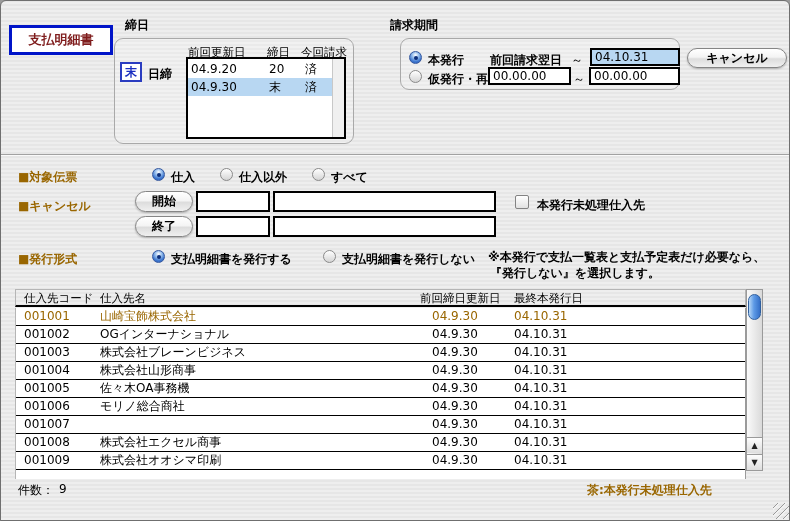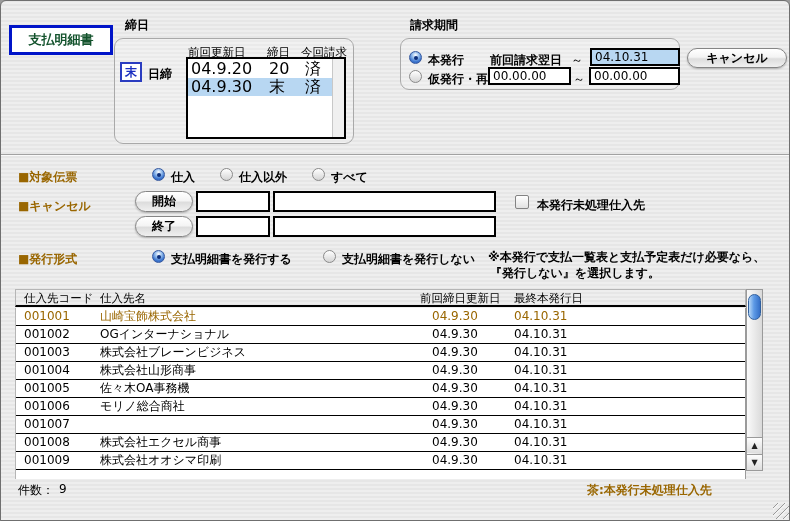--- a/index.html
+++ b/index.html
@@ -40,27 +40,27 @@
   .radio { position:absolute; width:13px; height:13px; border-radius:50%;
     border:1px solid #8a8a8a; background:linear-gradient(180deg,#fff,#d5d5d5); }
   .radio.sel { border-color:#35589f;
     background:radial-gradient(circle at 50% 28%, #ffffff 0%, #9cc2ee 32%, #3e77cf 68%, #2a5cb8 100%); }
   .radio.sel::after { content:''; position:absolute; left:3.5px; top:3.5px; width:4px; height:4px;
     border-radius:50%; background:#0c2e7a; }
   .checkbox { position:absolute; width:14px; height:14px; border:1px solid #838383; border-radius:2px;
     background:linear-gradient(180deg,#ffffff,#e2e2e2); }
   
   #badge { position:absolute; left:8px; top:24px; width:104px; height:30px;
-    border:3px solid #0014c8; background:#fff; color:#14532d; font-weight:bold; font-size:13px;
+    border:3px solid #0014c8; background:#fff; color:#7f1d1d; font-weight:bold; font-size:13px;
     display:flex; align-items:center; justify-content:center; }
   #closing-list { position:absolute; left:185px; top:56px; width:160px; height:82px;
     border:2px solid #000; background:#fff; overflow:hidden; }
   #closing-scrollstrip { position:absolute; right:0; top:0; width:12px; height:100%;
     background:#f0f0f0; border-left:1px solid #c8c8c8; }
-  .clrow { position:absolute; left:0; width:148px; height:18px; line-height:18px; font-size:16px; }
+  .clrow { position:absolute; left:0; width:148px; height:18px; line-height:18px; font-size:12px; }
   .clrow.sel { background:#b8d7f2; }
   .clrow span { position:absolute; white-space:nowrap; }
   
   #separator { position:absolute; left:0; top:153px; width:100%; height:2px;
     border-top:1px solid #a2a2a2; border-bottom:1px solid #fafafa; }
   
   #thead { position:absolute; left:14px; top:288px; width:731px; height:18px;
     border:1px solid #b5b5b5; border-bottom:2px solid #000; }
   #thead span { position:absolute; top:1px; font-size:11.5px; white-space:nowrap; }
   #tbody { position:absolute; left:14px; top:307px; width:731px; height:171px;
@@ -108,21 +108,21 @@
       <span style="left:117px;">済</span>
     </div>
     <div class="clrow sel" style="top:19px;">
       <span style="left:3px;">04.9.30</span>
       <span style="left:81px;">末</span>
       <span style="left:117px;">済</span>
     </div>
     <div id="closing-scrollstrip"></div>
   </div>
 
-  <span class="lbl bold" style="left:409px; top:16px;">請求期間</span>
+  <span class="lbl bold" style="left:389px; top:16px;">請求期間</span>
   <div class="groupbox" style="left:399px; top:37px; width:280px; height:52px;"></div>
   <span class="radio sel" style="left:408px; top:50px;"></span>
   <span class="lbl bold" style="left:427px; top:51px;">本発行</span>
   <span class="lbl bold" style="left:489px; top:51px;">前回請求翌日</span>
   <span class="lbl" style="left:570px; top:51px;">～</span>
   <input class="tfield hl" style="left: 589px; top: 47px; width: 90px; height: 18px;" value="04.10.31">
   <span class="radio" style="left:408px; top:69px;"></span>
   <span class="lbl bold" style="left:427px; top:70px;">仮発行・再請求</span>
   <input class="tfield" style="left: 487px; top: 66px; width: 83px; height: 18px;" value="00.00.00">
   <span class="lbl" style="left:572px; top:70px;">～</span>

